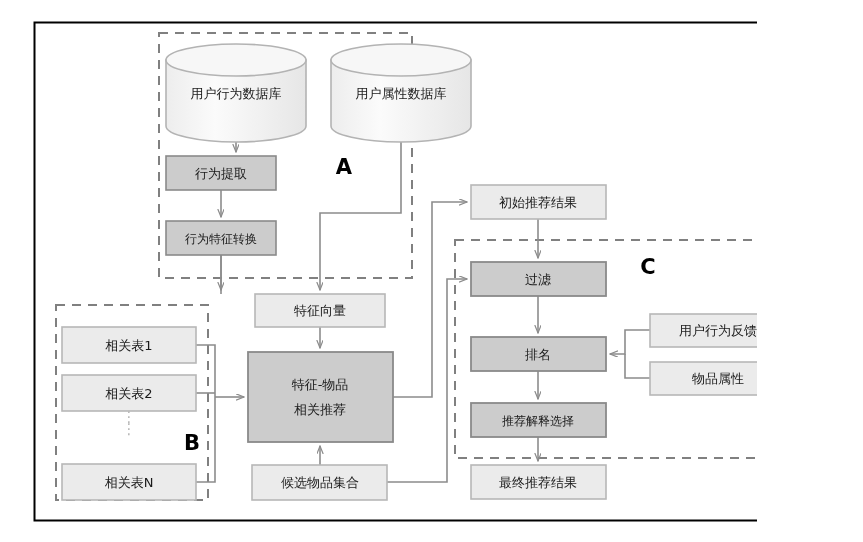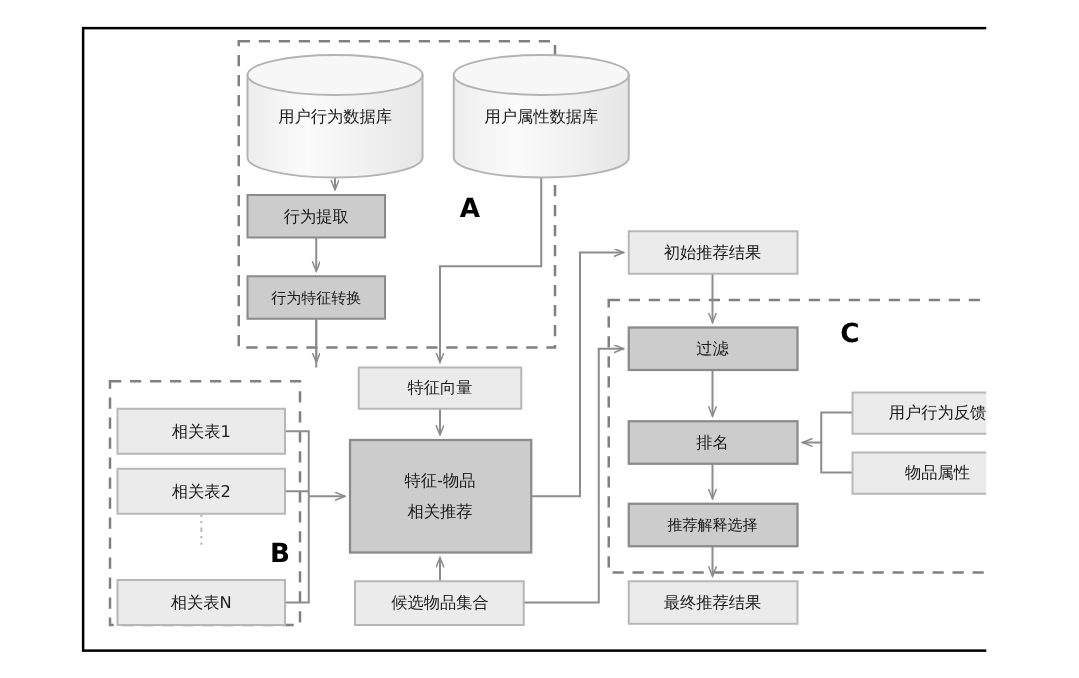--- a/index.html
+++ b/index.html
@@ -1,17 +1,17 @@
 <!DOCTYPE html>
 <html><head>
 <meta charset="utf-8">
 <style>
   html,body{margin:0;padding:0;background:#ffffff;}
   body{font-family:"Liberation Sans","DejaVu Sans",sans-serif;}
-  #stage{position:relative;width:757px;height:542px;background:#fff;overflow:hidden;margin-left:32px;}
+  #stage{position:relative;width:757px;height:542px;background:#fff;overflow:hidden;}
   svg{display:block;}
   .lbl{font-family:"DejaVu Sans","Liberation Sans",sans-serif;font-size:13px;fill:#1a1a1a;
        dominant-baseline:middle;text-anchor:middle;}
   .lbl-sm{font-size:12px;}
   .grp-lbl{font-family:"DejaVu Sans","Liberation Sans",sans-serif;font-size:21px;font-weight:bold;
            fill:#000;dominant-baseline:middle;text-anchor:middle;}
   .dots{font-size:15px;fill:#b9b9b9;text-anchor:middle;letter-spacing:0;}
 </style>
 </head>
 <body>

